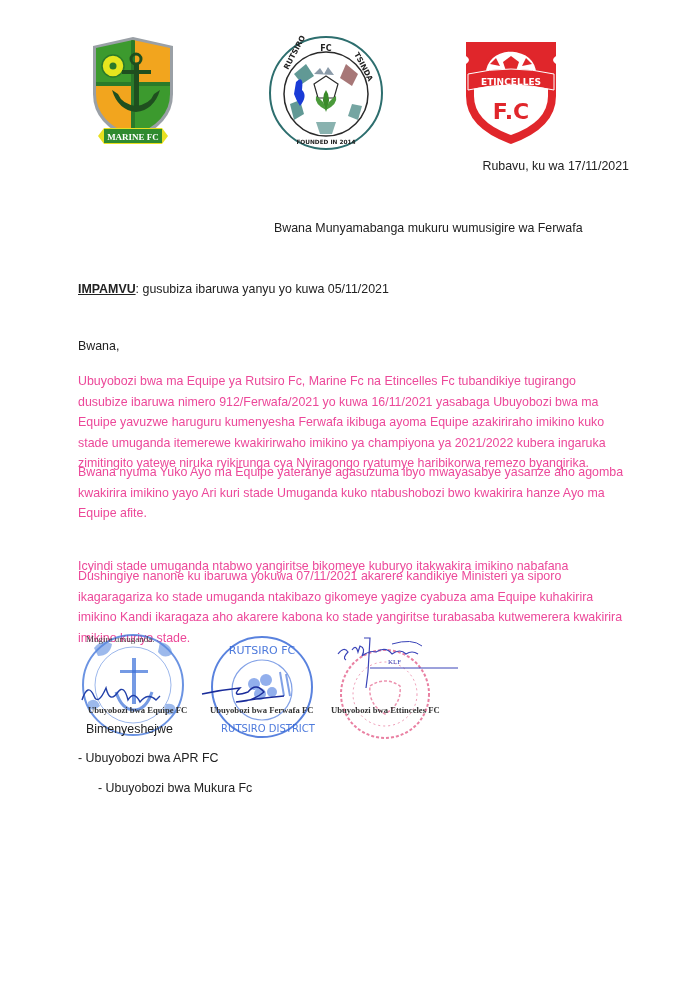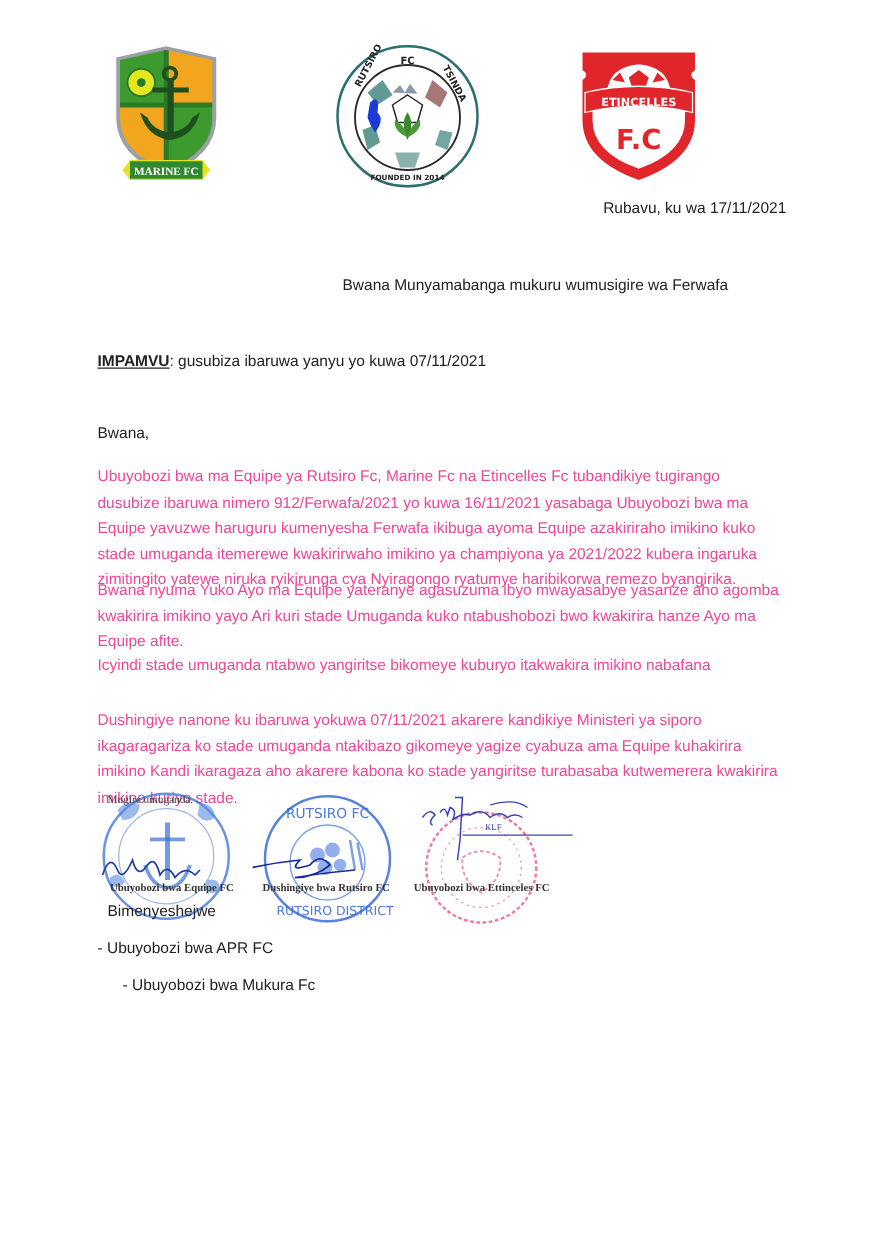--- a/index.html
+++ b/index.html
@@ -77,28 +77,28 @@
     <text x="55" y="51" text-anchor="middle" font-family="DejaVu Sans, sans-serif" font-size="9" font-weight="bold" fill="#ffffff">ETINCELLES</text>
     <text x="55" y="85" text-anchor="middle" font-family="DejaVu Sans, sans-serif" font-size="22" font-weight="bold" fill="#e0262b">F.C</text>
   </svg>
 </div>
 
 <div class="abs txt" style="right:71px; top:156px; white-space:nowrap;">Rubavu, ku wa 17/11/2021</div>
 
 <div class="abs txt" style="left:274px; top:218px; white-space:nowrap;">Bwana Munyamabanga mukuru wumusigire wa Ferwafa</div>
 
 <div class="abs txt" style="left:78px; top:279px; white-space:nowrap;">
-  <span class="subject-key">IMPAMVU</span><span>:</span><span> gusubiza ibaruwa yanyu yo kuwa 07/11/2021</span>
+  <span class="subject-key">IMPAMVU</span><span>:</span><span> gusubiza ibaruwa yanyu yo kuwa 05/11/2021</span>
 </div>
 
 <div class="abs txt" style="left:78px; top:336px;">Bwana,</div>
 
 <div class="para" style="top:371px;">Ubuyobozi bwa ma Equipe ya Rutsiro Fc, Marine Fc na Etincelles Fc tubandikiye tugirango dusubize ibaruwa nimero 912/Ferwafa/2021 yo kuwa 16/11/2021 yasabaga Ubuyobozi bwa ma Equipe yavuzwe haruguru kumenyesha Ferwafa ikibuga ayoma Equipe azakiriraho imikino kuko stade umuganda itemerewe kwakirirwaho imikino ya champiyona ya 2021/2022 kubera ingaruka zimitingito yatewe niruka ryikirunga cya Nyiragongo ryatumye haribikorwa remezo byangirika.</div>
 <div class="para" style="top:462px;">Bwana nyuma Yuko Ayo ma Equipe yateranye agasuzuma ibyo mwayasabye yasanze aho agomba kwakirira imikino yayo Ari kuri stade Umuganda kuko ntabushobozi bwo kwakirira hanze Ayo ma Equipe afite.</div>
-<div class="para" style="top:522px;">Icyindi stade umuganda ntabwo yangiritse bikomeye kuburyo itakwakira imikino nabafana</div>
+<div class="para" style="top:556px;">Icyindi stade umuganda ntabwo yangiritse bikomeye kuburyo itakwakira imikino nabafana</div>
 <div class="para" style="top:566px;">Dushingiye nanone ku ibaruwa yokuwa 07/11/2021 akarere kandikiye Ministeri ya siporo ikagaragariza ko stade umuganda ntakibazo gikomeye yagize cyabuza ama Equipe kuhakirira imikino Kandi ikaragaza aho akarere kabona ko stade yangiritse turabasaba kutwemerera kwakirira imikino kuriyo stade.</div>
 
 <div class="abs" style="left:78px; top:630px; width:110px; height:110px;">
   <svg width="110" height="110" viewBox="0 0 110 110">
     <circle cx="55" cy="55" r="50" fill="none" stroke="#3a6fd8" stroke-width="2" opacity="0.75"></circle>
     <circle cx="55" cy="55" r="38" fill="none" stroke="#3a6fd8" stroke-width="1" opacity="0.5"></circle>
     <path d="M16 18 Q24 8 34 14 Q32 26 20 26 Z" fill="#5a8ae0" opacity="0.6"></path>
     <path d="M82 12 Q94 14 94 24 Q86 30 80 22 Z" fill="#5a8ae0" opacity="0.6"></path>
     <path d="M10 72 Q18 66 22 76 Q16 82 10 78 Z" fill="#5a8ae0" opacity="0.6"></path>
     <path d="M88 74 Q98 72 98 82 Q90 88 86 80 Z" fill="#5a8ae0" opacity="0.6"></path>
@@ -132,18 +132,18 @@
     <path d="M40 54 Q55 44 70 54 Q72 72 55 82 Q38 72 40 54 Z" fill="none" stroke="#e04a7a" stroke-width="1.5" stroke-dasharray="3 2" opacity="0.6"></path>
     <path d="M8 22 Q14 14 18 20 Q12 26 16 28 M22 18 Q26 12 28 20 L30 14 Q36 16 32 24 Q40 18 46 20 Q56 14 62 22 Q70 16 76 22 Q82 18 88 22" fill="none" stroke="#3a44b8" stroke-width="1.2"></path>
     <path d="M34 6 L40 6 L38 40 L36 56" fill="none" stroke="#3a44b8" stroke-width="1.2"></path>
     <path d="M62 12 Q82 6 92 14" fill="none" stroke="#3a44b8" stroke-width="1"></path>
     <path d="M40 36 L128 36" stroke="#3a44b8" stroke-width="1"></path>
     <text x="58" y="32" font-family="Liberation Serif, serif" font-size="7" fill="#3a44b8">KLF</text>
   </svg>
 </div>
 
 <div class="stamp-label" style="left:88px; top:705px;">Ubuyobozi bwa Equipe FC</div>
-<div class="stamp-label" style="left:210px; top:705px;">Dushingiye bwa Rutsiro FC</div>
+<div class="stamp-label" style="left:210px; top:705px;">Ubuyobozi bwa Ferwafa FC</div>
 <div class="stamp-label" style="left:331px; top:705px;">Ubuyobozi bwa Ettinceles FC</div>
 
 <div class="cc" style="left:86px; top:722px;">Bimenyeshejwe</div>
 <div class="cc" style="top:751px;">- Ubuyobozi bwa APR FC</div>
 <div class="cc" style="top:781px;margin-left:20px;">- Ubuyobozi bwa Mukura Fc</div>
 
 </body></html>

